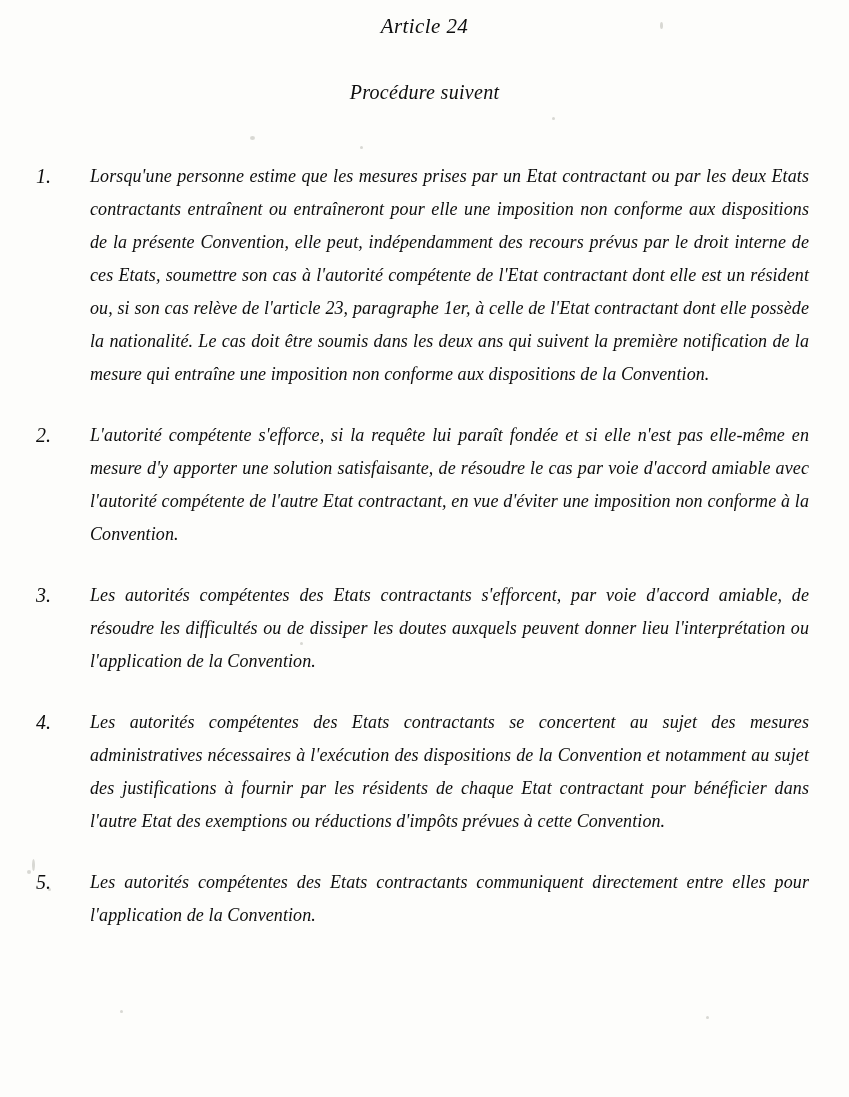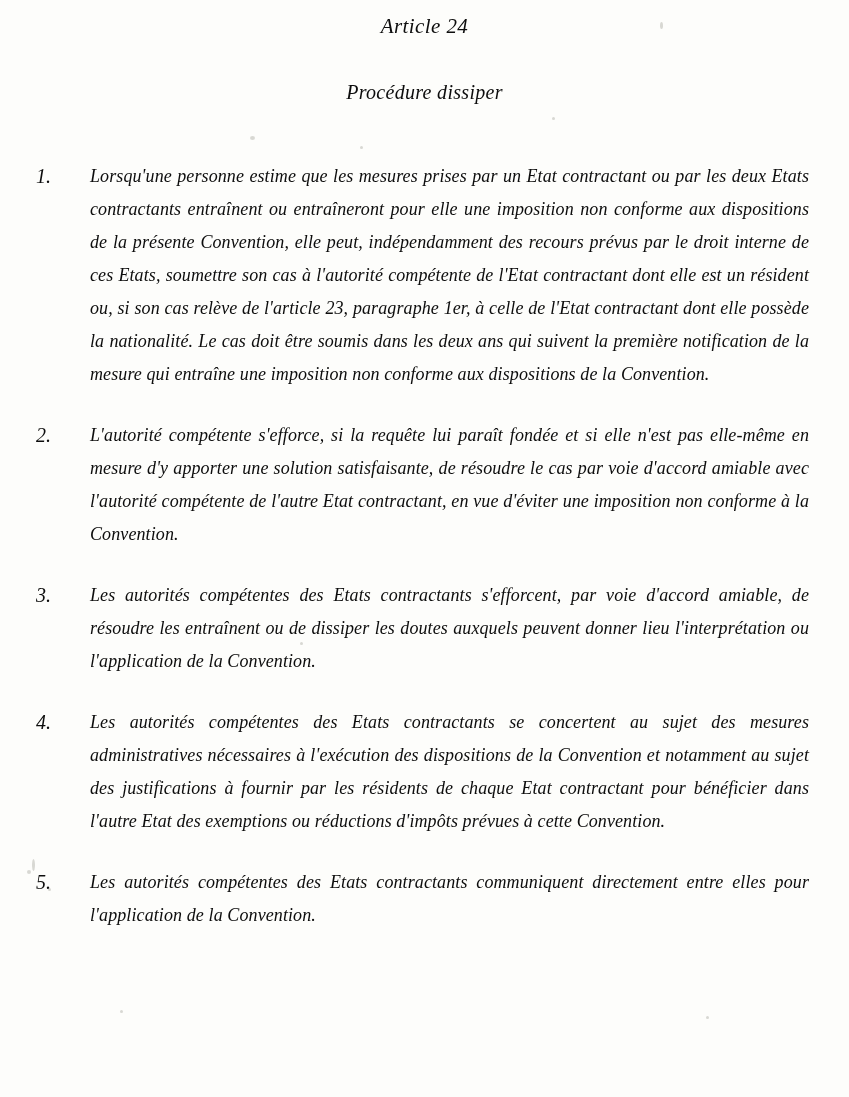--- a/index.html
+++ b/index.html
@@ -76,37 +76,37 @@
     border-radius: 50%;
     opacity: .55;
   }
 </style>
 </head>
 <body>
 
 <div class="page">
 
   <h1 class="doc-title">Article 24</h1>
-  <h2 class="doc-subtitle">Procédure dissiper</h2>
+  <h2 class="doc-subtitle">Procédure suivent</h2>
 
   <div class="body-block">
 
     <div class="clause">
       <div class="clause-num">1.</div>
       <div class="clause-text">Lorsqu'une personne estime que les mesures prises par un Etat contractant ou par les deux Etats contractants entraînent ou entraîneront pour elle une imposition non conforme aux dispositions de la présente Convention, elle peut, indépendamment des recours prévus par le droit interne de ces Etats, soumettre son cas à l'autorité compétente de l'Etat contractant dont elle est un résident ou, si son cas relève de l'article 23, paragraphe 1er, à celle de l'Etat contractant dont elle possède la nationalité. Le cas doit être soumis dans les deux ans qui suivent la première notification de la mesure qui entraîne une imposition non conforme aux dispositions de la Convention.</div>
     </div>
 
     <div class="clause">
       <div class="clause-num">2.</div>
       <div class="clause-text">L'autorité compétente s'efforce, si la requête lui paraît fondée et si elle n'est pas elle-même en mesure d'y apporter une solution satisfaisante, de résoudre le cas par voie d'accord amiable avec l'autorité compétente de l'autre Etat contractant, en vue d'éviter une imposition non conforme à la Convention.</div>
     </div>
 
     <div class="clause">
       <div class="clause-num">3.</div>
-      <div class="clause-text">Les autorités compétentes des Etats contractants s'efforcent, par voie d'accord amiable, de résoudre les entraînent ou de dissiper les doutes auxquels peuvent donner lieu l'interprétation ou l'application de la Convention.</div>
+      <div class="clause-text">Les autorités compétentes des Etats contractants s'efforcent, par voie d'accord amiable, de résoudre les difficultés ou de dissiper les doutes auxquels peuvent donner lieu l'interprétation ou l'application de la Convention.</div>
     </div>
 
     <div class="clause">
       <div class="clause-num">4.</div>
       <div class="clause-text">Les autorités compétentes des Etats contractants se concertent au sujet des mesures administratives nécessaires à l'exécution des dispositions de la Convention et notamment au sujet des justifications à fournir par les résidents de chaque Etat contractant pour bénéficier dans l'autre Etat des exemptions ou réductions d'impôts prévues à cette Convention.</div>
     </div>
 
     <div class="clause">
       <div class="clause-num">5.</div>
       <div class="clause-text">Les autorités compétentes des Etats contractants communiquent directement entre elles pour l'application de la Convention.</div>

